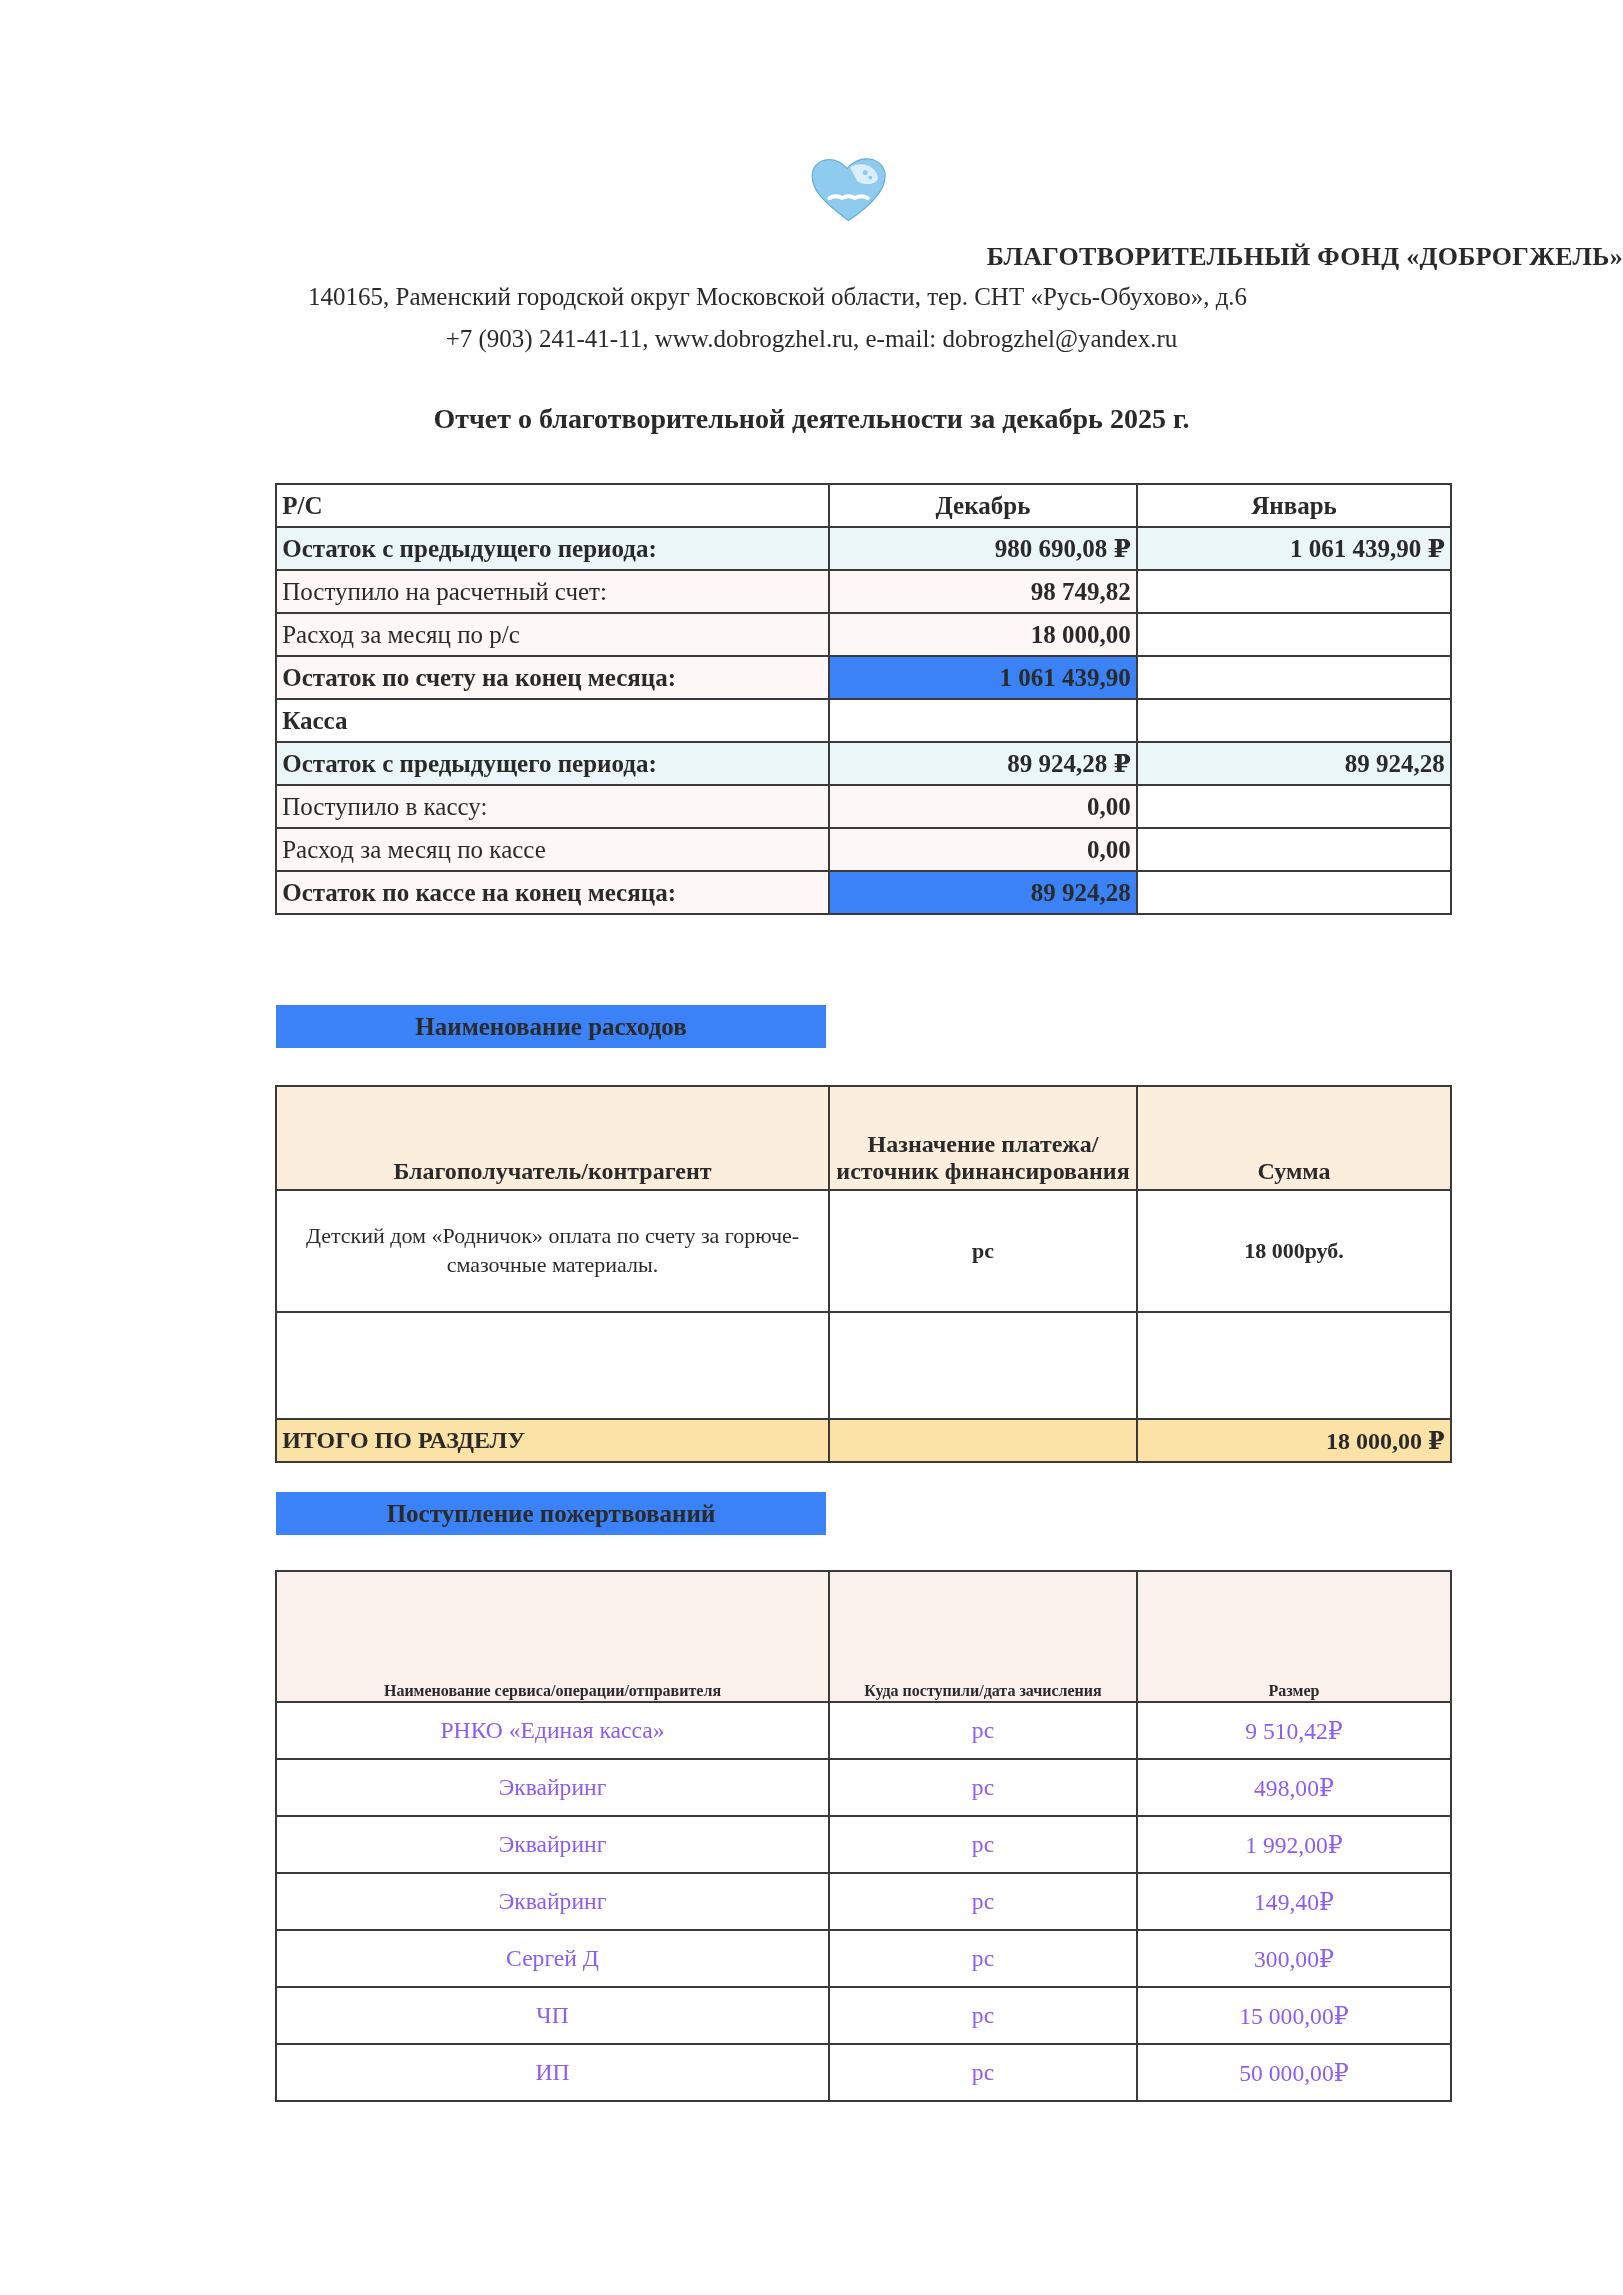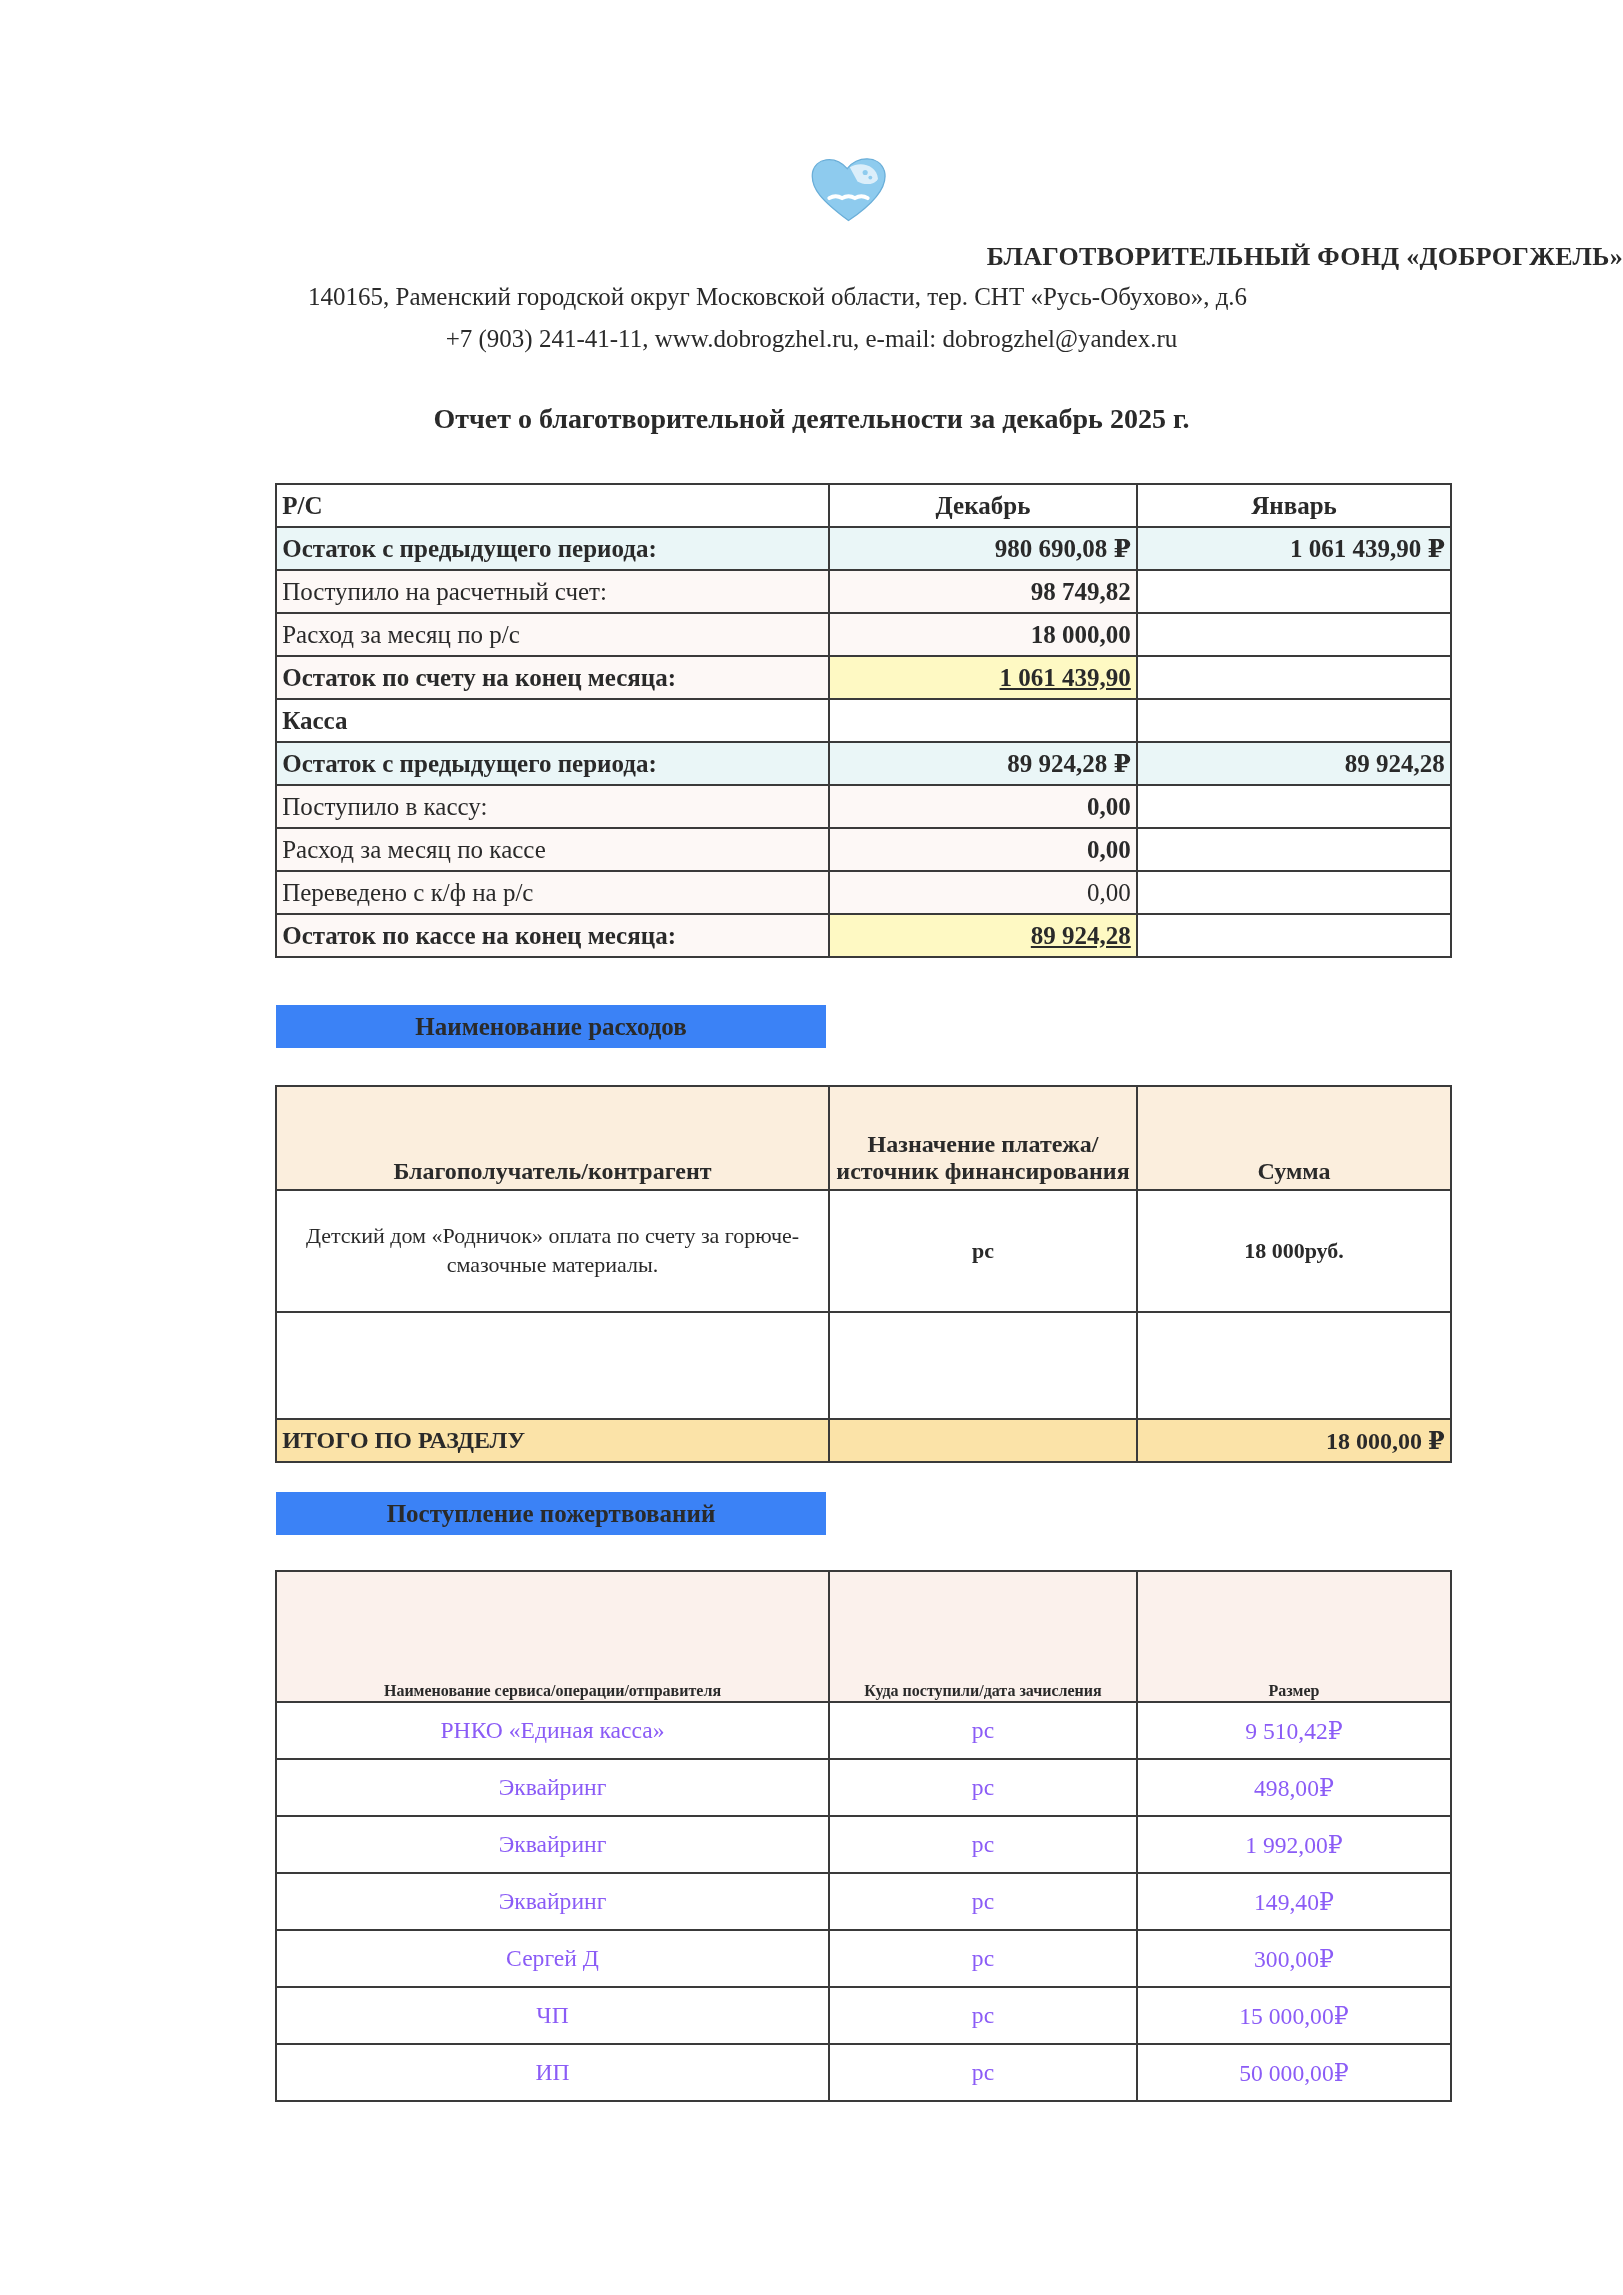--- a/index.html
+++ b/index.html
@@ -27,21 +27,21 @@
       text-align: center; font-weight: bold; font-size: 28px;
     }
     table { border-collapse: collapse; position: absolute; table-layout: fixed; }
     td, th { border: 2px solid #3a3a3a; padding: 0 5.2px; }
     .t1 { left: 275px; top: 483px; width: 1175px; }
     .t1 td { height: 41px; font-size: 25px; }
     .t1 td.lbl { text-align: left; }
     .t1 td.num { text-align: right; }
     .b { font-weight: bold; }
     .u { text-decoration-thickness: 2px; text-underline-offset: 3.9px; }
-    .blue { background: #fef9c3; text-decoration: underline; }
+    .blue { background: #3b82f6; }
     .lightblue { background: #eaf6f7; padding-left: 12px; }
     .pinkish { background: #fdf8f6; }
 
     .section-head {
       position: absolute; left: 276px; width: 550px; height: 43px;
       background: #3b82f6; font-weight: bold; font-size: 25px;
       display: flex; align-items: center; justify-content: center;
     }
     .t2 { left: 275px; top: 1085px; width: 1175px; }
     .t2 th { background: #fbeedd; font-size: 24px; font-weight: bold; vertical-align: bottom; padding-bottom: 3.9px; }
@@ -116,25 +116,20 @@
     <td class="lbl">Поступило в кассу:</td>
     <td class="num b">0,00</td>
     <td class="num" style="background:#fff"></td>
   </tr>
   <tr class="pinkish">
     <td class="lbl">Расход за месяц по кассе</td>
     <td class="num b">0,00</td>
     <td class="num" style="background:#fff"></td>
   </tr>
   <tr class="pinkish">
-    <td class="lbl">Переведено  с к/ф на р/с</td>
-    <td class="num">0,00</td>
-    <td class="num" style="background:#fff"></td>
-  </tr>
-  <tr class="pinkish">
     <td class="lbl b">Остаток по кассе на конец месяца:</td>
     <td class="num b blue">89 924,28</td>
     <td class="num" style="background:#fff"></td>
   </tr>
 </tbody>
   </table>
 
 <div class="section-head" style="top:1005px">Наименование расходов</div>
 
 <table class="t2">

